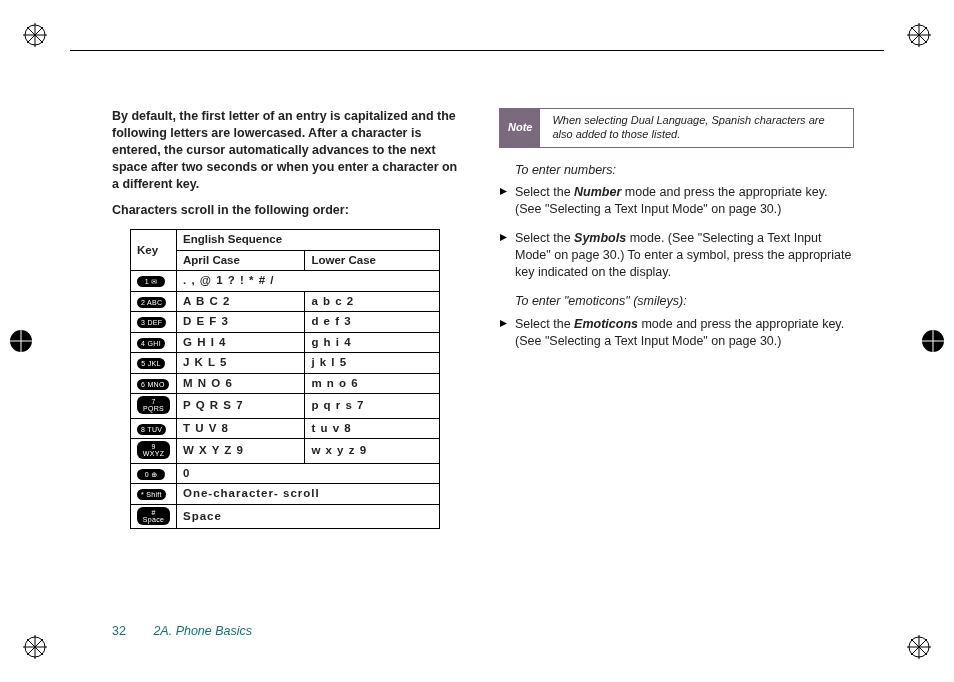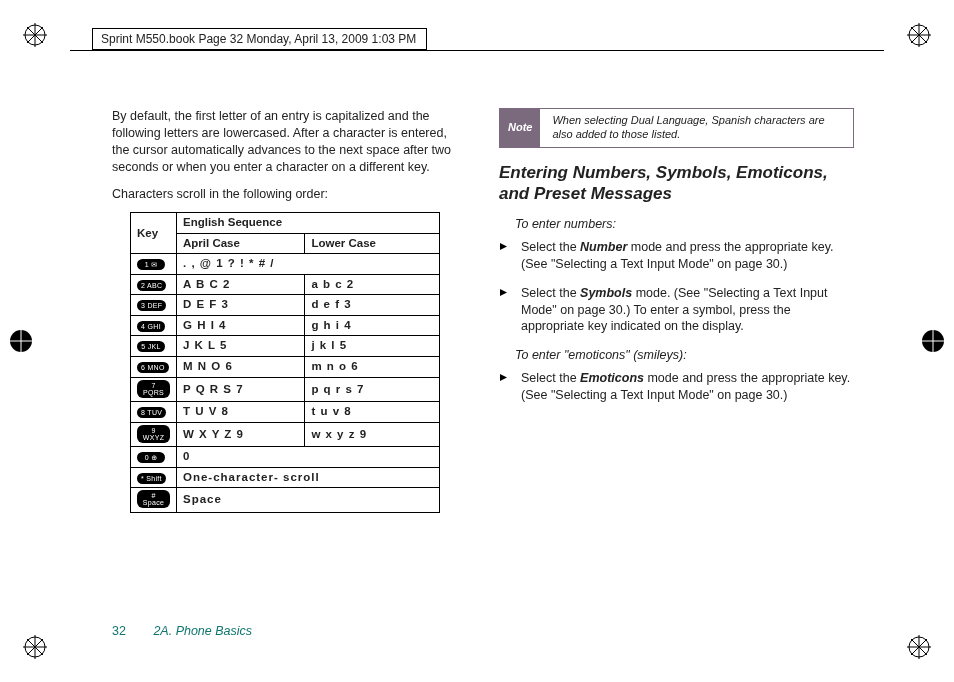--- a/index.html
+++ b/index.html
@@ -37,21 +37,21 @@
   .content {
     position: absolute;
     top: 108px;
     left: 112px;
     right: 100px;
     bottom: 60px;
     display: flex;
     gap: 32px;
   }
   .col { flex: 1 1 0; font-size: 12.5px; line-height: 1.35; }
-  .para { margin-bottom: 10px; }
+  .para { margin-bottom: 10px; font-weight: bold; }
 
   
   table.kt {
     border-collapse: collapse;
     width: 310px;
     margin-top: 6px;
     margin-left: 18px;
   }
   table.kt th, table.kt td {
     border: 1px solid #000;
@@ -105,21 +105,21 @@
     font-weight: 600;
     font-size: 17px;
     line-height: 1.25;
     margin-bottom: 12px;
   }
   .subhead {
     font-style: italic;
     font-size: 12.5px;
     margin: 10px 0 6px 16px;
   }
-  .bullet-row { display: flex; gap: 12px; margin-bottom: 12px; }
+  .bullet-row { display: flex; gap: 6px; margin-bottom: 12px; }
   .tri { width: 10px; flex: 0 0 10px; padding-top: 3px; }
   .tri svg { width: 9px; height: 9px; display:block; }
   .bullet-text { flex: 1; }
   .em { font-weight: bold; font-style: italic; }
 
   .footer {
     position: absolute;
     bottom: 44px;
     left: 112px;
     font-size: 12.5px;
@@ -189,21 +189,20 @@
         <circle cx="13" cy="13" r="10" fill="none" stroke="#000" stroke-width="1"></circle>
         <g stroke="#000" stroke-width="1">
           <line x1="13" y1="1" x2="13" y2="25"></line>
           <line x1="1" y1="13" x2="25" y2="13"></line>
           <line x1="5" y1="5" x2="21" y2="21"></line>
           <line x1="21" y1="5" x2="5" y2="21"></line>
         </g>
       </svg>
     </div>
 
-  <div class="header-bar">Sprint M550.book  Page 32  Monday, April 13, 2009  1:03 PM</div>
   <div class="header-rule"></div>
 
   <div class="content">
 
     <div class="col">
       <p class="para">By default, the first letter of an entry is capitalized and the following letters are lowercased. After a character is entered, the cursor automatically advances to the next space after two seconds or when you enter a character on a different key.</p>
       <p class="para">Characters scroll in the following order:</p>
 
       <table class="kt">
         <tbody>
@@ -276,21 +275,20 @@
           </tbody>
       </table>
     </div>
 
     <div class="col">
       <div class="note-box">
         <div class="note-label">Note</div>
         <div class="note-text">When selecting Dual Language, Spanish characters are also added to those listed.</div>
       </div>
 
-      <div class="section-title">Entering Numbers, Symbols, Emoticons, and Preset Messages</div>
 
       <div class="subhead">To enter numbers:</div>
       <div class="bullet-row">
         <div class="tri">
             <svg viewBox="0 0 9 9">
               <polygon points="1,1 8,4.5 1,8" fill="#000"></polygon>
             </svg>
           </div>
         <div class="bullet-text">
           <span>Select the </span><span class="em">Number</span><span> mode and press the appropriate key. (See "Selecting a Text Input Mode" on page 30.)</span>

